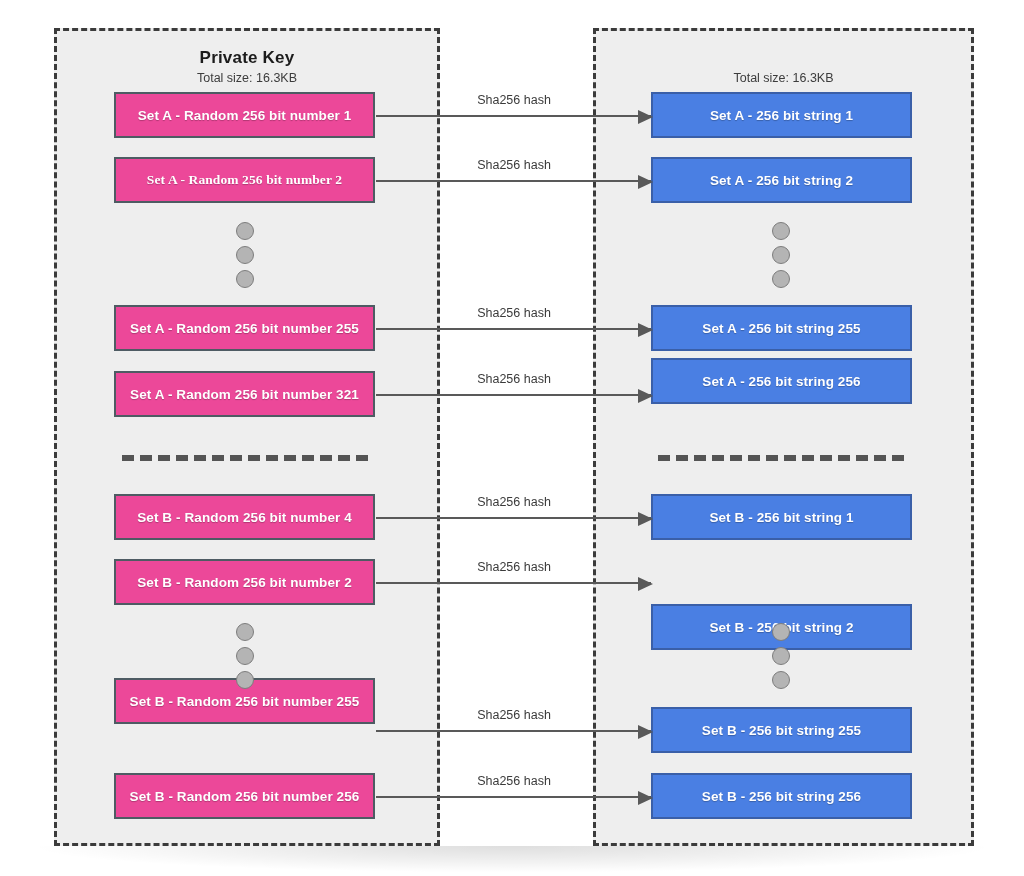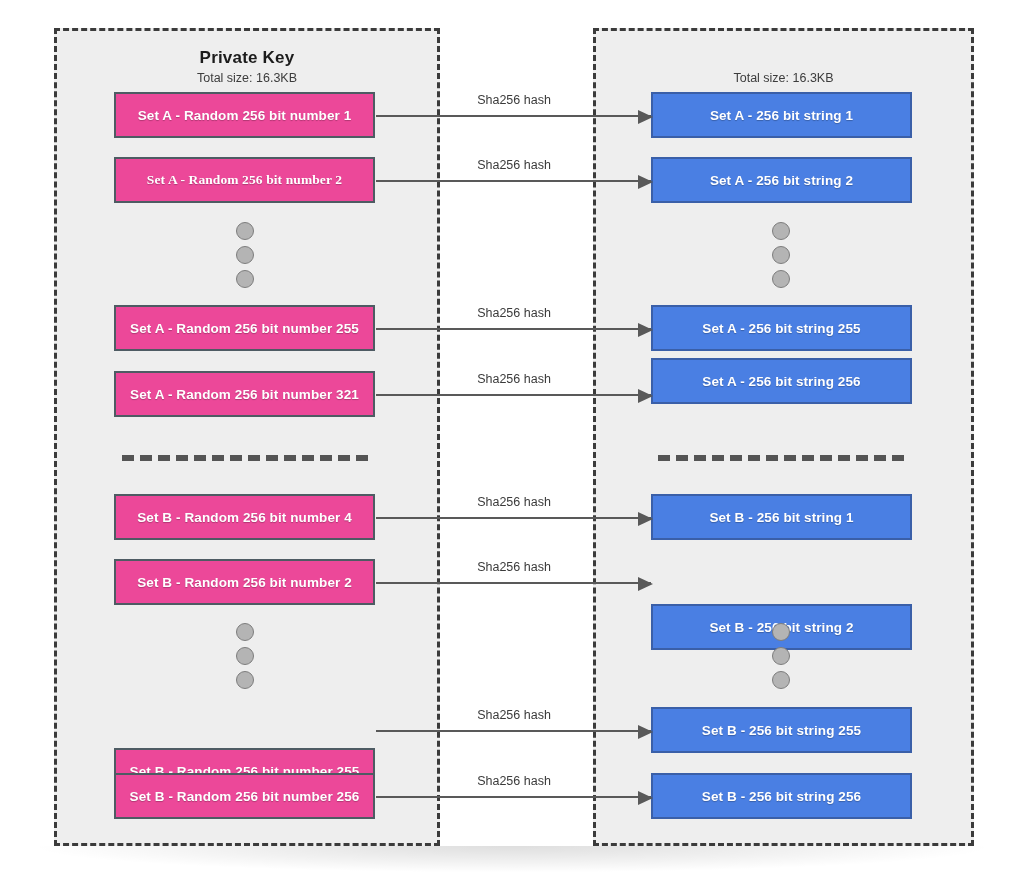--- a/index.html
+++ b/index.html
@@ -165,21 +165,21 @@
   <div class="panel" id="panel-public">
     <div class="panel-subtitle">Total size: 16.3KB</div>
   </div>
 
   <div class="keybox private" style="top:92px;">Set A - Random 256 bit number 1</div>
   <div class="keybox private" style="top:157px;font-family:Liberation Serif, serif;">Set A - Random 256 bit number 2</div>
   <div class="keybox private" style="top:305px;">Set A - Random 256 bit number 255</div>
   <div class="keybox private" style="top:371px;">Set A - Random 256 bit number 321</div>
   <div class="keybox private" style="top:494px;">Set B - Random 256 bit number 4</div>
   <div class="keybox private" style="top:559px;">Set B - Random 256 bit number 2</div>
-  <div class="keybox private" style="top:748px;">Set B - Random 256 bit number 255</div>
+  <div class="keybox private" style="top:678px;">Set B - Random 256 bit number 255</div>
   <div class="keybox private" style="top:773px;">Set B - Random 256 bit number 256</div>
 
   <div class="keybox public" style="top:92px;">Set A - 256 bit string 1</div>
   <div class="keybox public" style="top:157px;text-align:right;">Set A - 256 bit string 2</div>
   <div class="keybox public" style="top:305px;">Set A - 256 bit string 255</div>
   <div class="keybox public" style="top:358px;">Set A - 256 bit string 256</div>
   <div class="keybox public" style="top:494px;">Set B - 256 bit string 1</div>
   <div class="keybox public" style="top:559px;margin-top:45px;">Set B - 256 bit string 2</div>
   <div class="keybox public" style="top:707px;">Set B - 256 bit string 255</div>
   <div class="keybox public" style="top:773px;">Set B - 256 bit string 256</div>

